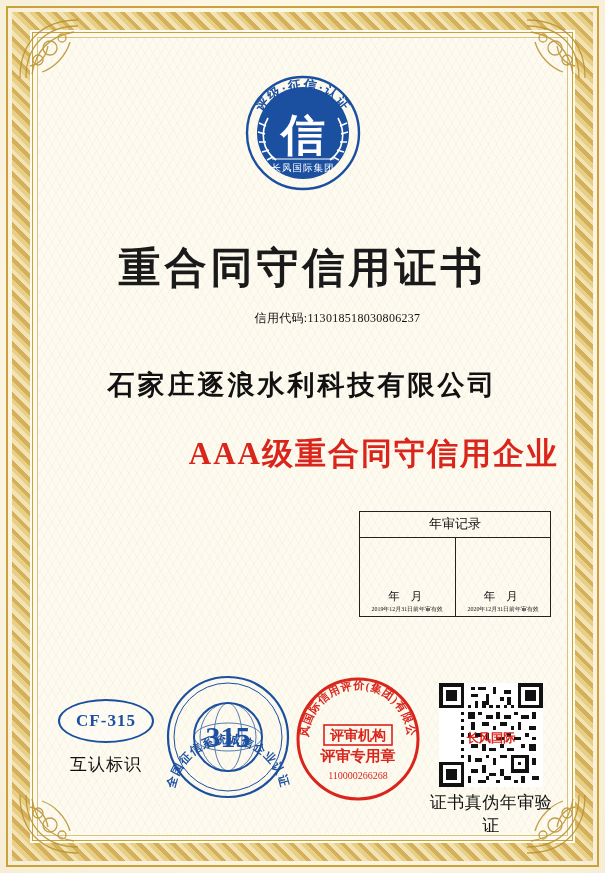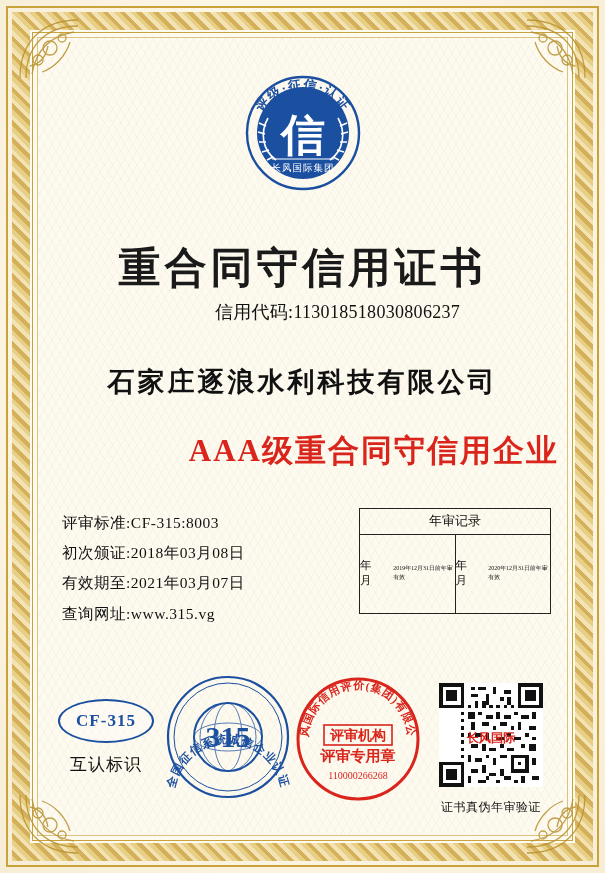--- a/index.html
+++ b/index.html
@@ -68,23 +68,23 @@
     text-align:center;
     font-family:"Liberation Serif", serif;
     font-weight:bold;
     font-size:42px;
     letter-spacing:4px;
     color:#1a1a1a;
     margin-top:32px;
   }
   .code-line{
     text-align:center;
-    font-size:18px;
+    font-size:12px;
     color:#111;
-    margin-top:4px;
+    margin-top:14px;
     letter-spacing:.3px;
     padding-left:70px;
   }
   .company{
     text-align:center;
     font-weight:bold;
     font-size:27px;
     letter-spacing:3px;
     color:#111;
     margin-top:40px;
@@ -124,21 +124,21 @@
     font-size:13px;
     padding:3px 0 4px;
     border-bottom:1.4px solid #222;
     color:#111;
   }
   .annual-body{display:flex;height:78px;}
   .annual-cell{
     flex:1;
     position:relative;
     display:flex;
-    flex-direction:row;
+    flex-direction:column;
     justify-content:flex-end;
     align-items:center;
     padding-bottom:2px;
   }
   .annual-cell + .annual-cell{border-left:1.4px solid #222;}
   .annual-ym{font-size:11.5px;color:#111;margin-bottom:1px;letter-spacing:4px;}
   .annual-note{font-size:6.2px;color:#111;transform:scale(.96);}
 
   
   .bottom{
@@ -157,21 +157,21 @@
     color:#1b4fa0;font-weight:bold;font-size:17px;letter-spacing:1px;
     background:rgba(255,255,255,.3);
   }
   .cf-label{margin-top:10px;font-size:17px;color:#111;letter-spacing:1px;}
 
   .seal-blue{position:absolute;left:118px;top:0px;width:128px;height:128px;}
   .seal-red{position:absolute;left:248px;top:2px;width:128px;height:128px;}
 
   .qr-wrap{position:absolute;right:4px;top:10px;width:128px;text-align:center;}
   .qr{width:104px;height:104px;margin:0 auto;display:block;}
-  .qr-label{margin-top:12px;font-size:12px;color:#111;letter-spacing:.5px;}
+  .qr-label{margin-top:4px;font-size:17px;color:#111;letter-spacing:.5px;}
 </style>
 </head>
 <body>
 
 <div class="certificate">
 
   <div class="border-outer"></div>
   <div class="border-band"></div>
   <div class="border-inner"></div>
   <div class="border-inner2"></div>
@@ -257,26 +257,20 @@
 
     <div class="code-line">
       <span>信用代码:</span><span>113018518030806237</span>
     </div>
 
     <div class="company">石家庄逐浪水利科技有限公司</div>
 
     <div class="grade">AAA级重合同守信用企业</div>
 
     <div class="mid">
-      <div class="details">
-        <div>评审标准:CF-315:8003</div>
-        <div>初次颁证:2018年03月08日</div>
-        <div>有效期至:2021年03月07日</div>
-        <div>查询网址:www.315.vg</div>
-      </div>
 
       <div class="annual">
         <div class="annual-head">年审记录</div>
         <div class="annual-body">
           <div class="annual-cell">
             <div class="annual-ym">年 月</div>
             <div class="annual-note">2019年12月31日前年审有效</div>
           </div>
           <div class="annual-cell">
             <div class="annual-ym">年 月</div>

